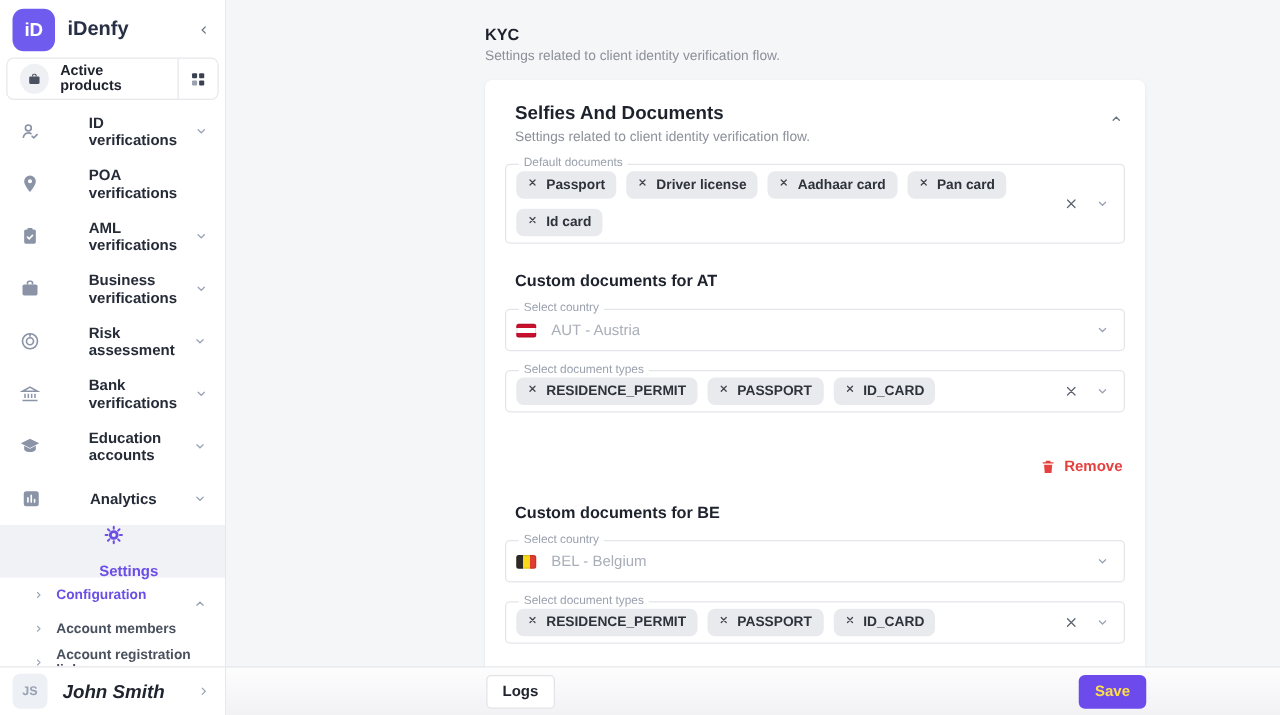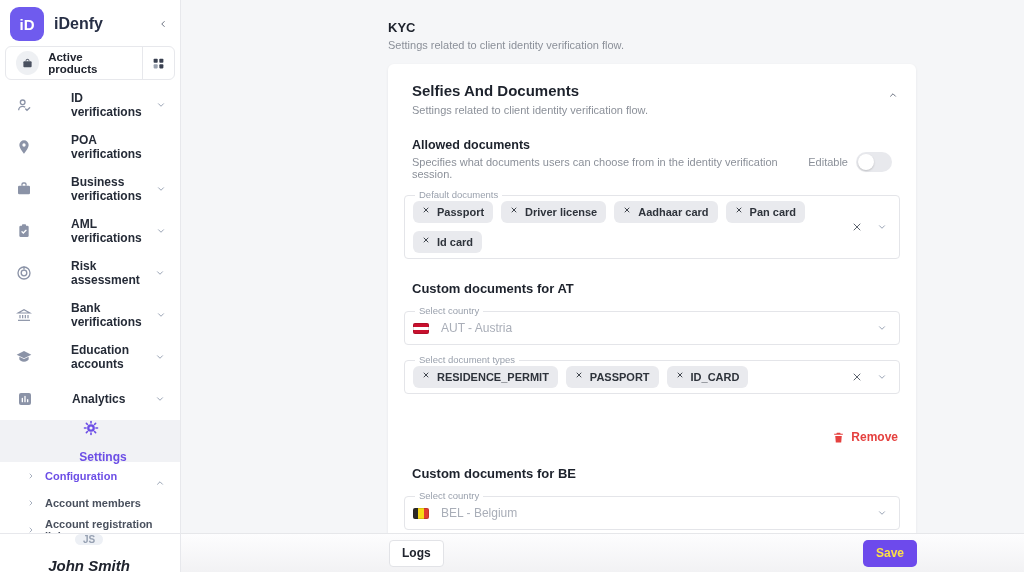--- a/index.html
+++ b/index.html
@@ -33,21 +33,21 @@
   .nav-chev { margin-left:auto; }
   .up { transform:rotate(180deg); }
   .nav-item.active { background:#f1f2f5;flex-direction:column; }
   .nav-item.active .nav-label { color:#6C4EE6; }
   .sub-item { height:27px; display:flex; align-items:center; padding-left:27px; gap:10px;
               font-size:11px; font-weight:600; color:#4a515e; cursor:pointer; }
   .sub-item .arrow { width:8px; height:8px; color:#9aa4b5; display:flex; }
   .sub-item .arrow svg { width:8px; height:8px; }
   .sub-item.active { color:#6C4EE6; font-weight:700; }
   .sb-footer { position:absolute; left:0; right:0; bottom:0; height:39px; border-top:1px solid #e7e8ec;
-               background:#fff; display:flex; align-items:center; padding:0 12px 0 10px; gap:12px; z-index:6; cursor:pointer;flex-direction:column; }
+               background:#fff; display:flex; align-items:center; padding:0 12px 0 10px; gap:12px; z-index:6; cursor:pointer; }
   .js-avatar { width:28px; height:28px; border-radius:6px; background:#edf0f5; color:#97a1b2;
                font-size:10px; font-weight:700; display:flex; align-items:center; justify-content:center; }
   .user-name { font-size:15px; font-weight:700;font-style:italic; }
   .user-chev { margin-left:auto; }
 
   
   .main { flex:1; position:relative; background:#f5f6f8; overflow:hidden; }
   .content { padding:20px 0 0 207px; width:735px; }
   .page-title { font-size:13px; font-weight:700; color:#1d222c; }
   .page-sub { font-size:11px; color:#8b9099; margin-top:4px; }
@@ -155,40 +155,40 @@
         <span class="nav-icon">
           <svg viewBox="0 0 24 24" fill="#8b93a7">
               <path d="M12 2a7 7 0 00-7 7c0 5 7 13 7 13s7-8 7-13a7 7 0 00-7-7zm0 9.5a2.5 2.5 0 110-5 2.5 2.5 0 010 5z"></path>
             </svg>
         </span>
         <span class="nav-label">POA verifications</span>
       </div>
       <div class="nav-item">
         <span class="nav-icon">
           <svg viewBox="0 0 24 24" fill="#8b93a7">
-              <rect x="3" y="7" width="18" height="13" rx="2"></rect>
-              <path d="M9 7V5a2 2 0 012-2h2a2 2 0 012 2v2" fill="none" stroke="#8b93a7" stroke-width="2"></path>
-            </svg>
-        </span>
-        <span class="nav-label">Business verifications</span>
-        <span class="chev nav-chev">
-            <svg viewBox="0 0 24 24" fill="none" stroke="currentColor" stroke-width="2.4" stroke-linecap="round">
-              <path d="M6 9l6 6 6-6"></path>
-            </svg>
-          </span>
-      </div>
-      <div class="nav-item">
-        <span class="nav-icon">
-          <svg viewBox="0 0 24 24" fill="#8b93a7">
               <rect x="5" y="4" width="14" height="17" rx="2"></rect>
               <rect x="9" y="2" width="6" height="4" rx="1"></rect>
               <path d="M9 13l2 2 4-4" stroke="#fff" stroke-width="2" fill="none" stroke-linecap="round"></path>
             </svg>
         </span>
         <span class="nav-label">AML verifications</span>
+        <span class="chev nav-chev">
+            <svg viewBox="0 0 24 24" fill="none" stroke="currentColor" stroke-width="2.4" stroke-linecap="round">
+              <path d="M6 9l6 6 6-6"></path>
+            </svg>
+          </span>
+      </div>
+      <div class="nav-item">
+        <span class="nav-icon">
+          <svg viewBox="0 0 24 24" fill="#8b93a7">
+              <rect x="3" y="7" width="18" height="13" rx="2"></rect>
+              <path d="M9 7V5a2 2 0 012-2h2a2 2 0 012 2v2" fill="none" stroke="#8b93a7" stroke-width="2"></path>
+            </svg>
+        </span>
+        <span class="nav-label">Business verifications</span>
         <span class="chev nav-chev">
             <svg viewBox="0 0 24 24" fill="none" stroke="currentColor" stroke-width="2.4" stroke-linecap="round">
               <path d="M6 9l6 6 6-6"></path>
             </svg>
           </span>
       </div>
       <div class="nav-item">
         <span class="nav-icon">
           <svg viewBox="0 0 24 24" fill="none" stroke="#8b93a7" stroke-width="2">
               <circle cx="12" cy="12" r="9"></circle>
@@ -316,32 +316,20 @@
         <div class="card-head">
           <div class="card-title">Selfies And Documents</div>
           <div class="card-sub">Settings related to client identity verification flow.</div>
           <span class="chev card-collapse up">
               <svg viewBox="0 0 24 24" fill="none" stroke="currentColor" stroke-width="2.4" stroke-linecap="round">
                 <path d="M6 9l6 6 6-6"></path>
               </svg>
             </span>
         </div>
 
-        <div class="sec-row">
-          <div style="max-width:380px;">
-            <div class="sec-title">Allowed documents</div>
-            <div class="sec-desc">Specifies what documents users can choose from in the identity verification session.</div>
-          </div>
-          <div class="editable">
-            <span class="editable-label">Editable</span>
-            <span class="toggle">
-                <span class="toggle-knob"></span>
-              </span>
-          </div>
-        </div>
 
         <div class="field">
           <span class="field-label">Default documents</span>
           <div class="chips">
             <span class="chip">
                 <span class="chip-x">
                   <svg viewBox="0 0 24 24" fill="none" stroke="currentColor" stroke-width="3" stroke-linecap="round">
                     <path d="M6 6l12 12M18 6L6 18"></path>
                   </svg>
                 </span>

